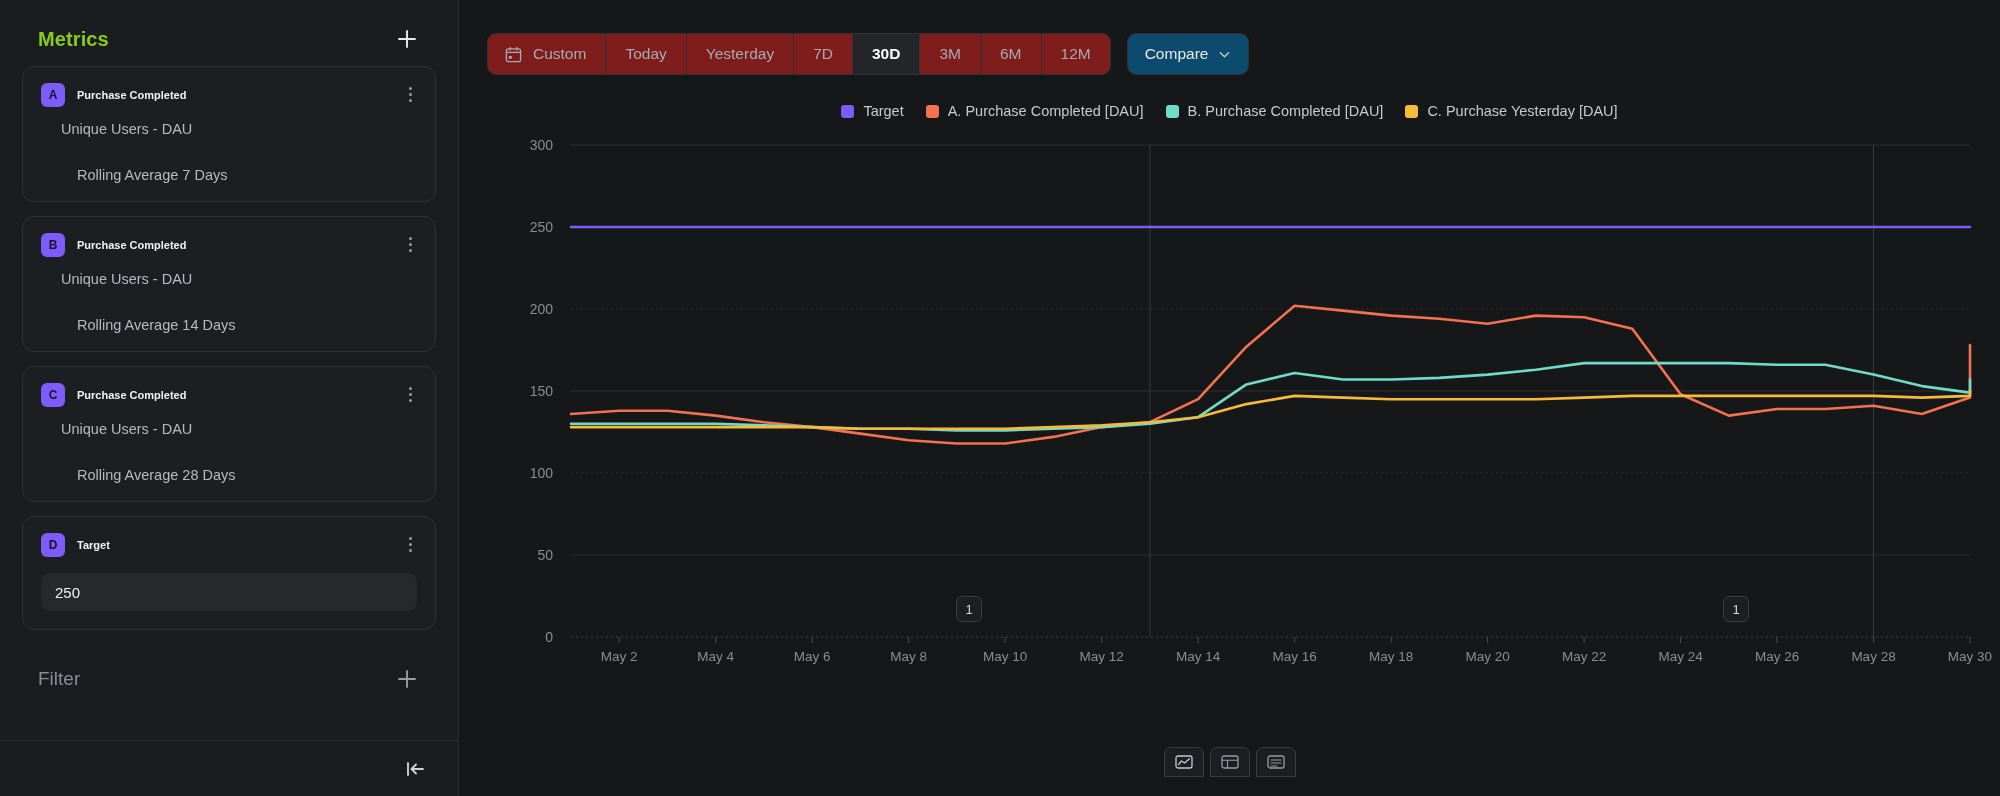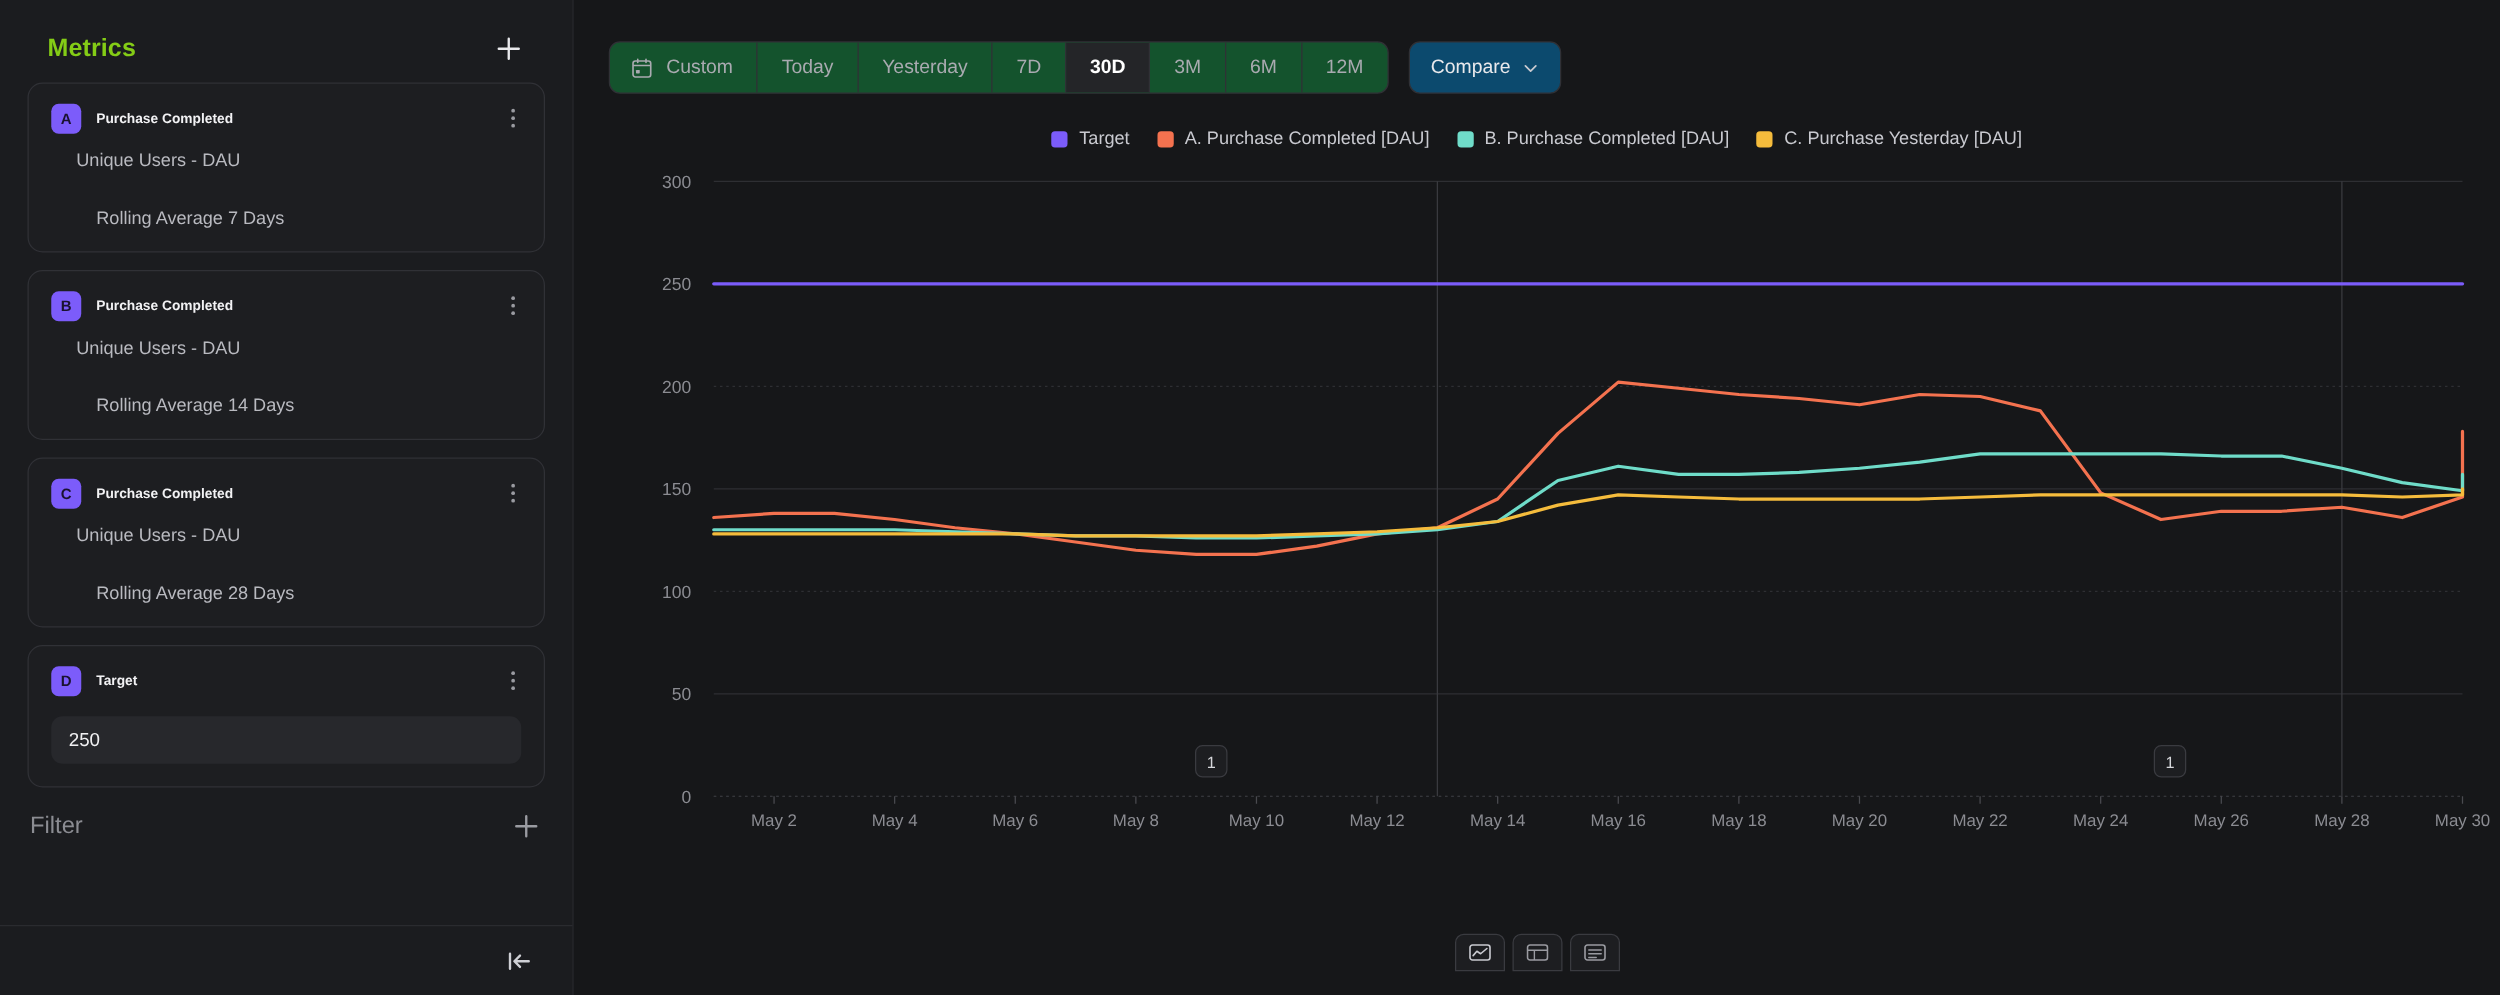--- a/index.html
+++ b/index.html
@@ -65,22 +65,22 @@
     margin-top: 16px;
     height: 38px; width: 100%;
     background: #27282c;
     border: none; border-radius: 9px;
     color: #f0f0f2; font-size: 15px;
     padding: 0 14px;
     font-family: "Liberation Sans", sans-serif;
     display: flex; align-items: center;
   }
   .filter-row {
-    margin-top: 18px;
-    padding: 0 24px;
+    margin-top: 36px;
+    padding: 0 38px;
     display: flex; align-items: center; justify-content: space-between;
   }
   .filter-label { font-size: 19px; color: #8b8c92; font-weight: 400; }
   .sb-footer {
     position: absolute; left: 0; right: 0; bottom: 0;
     height: 56px;
     border-top: 1px solid #2a2b2f;
     display: flex; align-items: center; justify-content: flex-end;
     padding-right: 32px;
   }
@@ -93,21 +93,21 @@
     display: flex; align-items: center;
     padding: 33px 28px 0 28px;
     gap: 16px;
   }
   .seg {
     display: flex; align-items: stretch;
     border: 1px solid #303136;
     border-radius: 9px;
     overflow: hidden;
     height: 42px;
-    background: #14532d;
+    background: #7f1d1d;
   }
   .seg-item {
     display: flex; align-items: center; justify-content: center;
     padding: 0 19px;
     font-size: 15.5px; color: #a9aab0;
     border-right: 1px solid #303136;
     cursor: pointer;
     white-space: nowrap;
   }
   .seg-item:last-child { border-right: none; }

